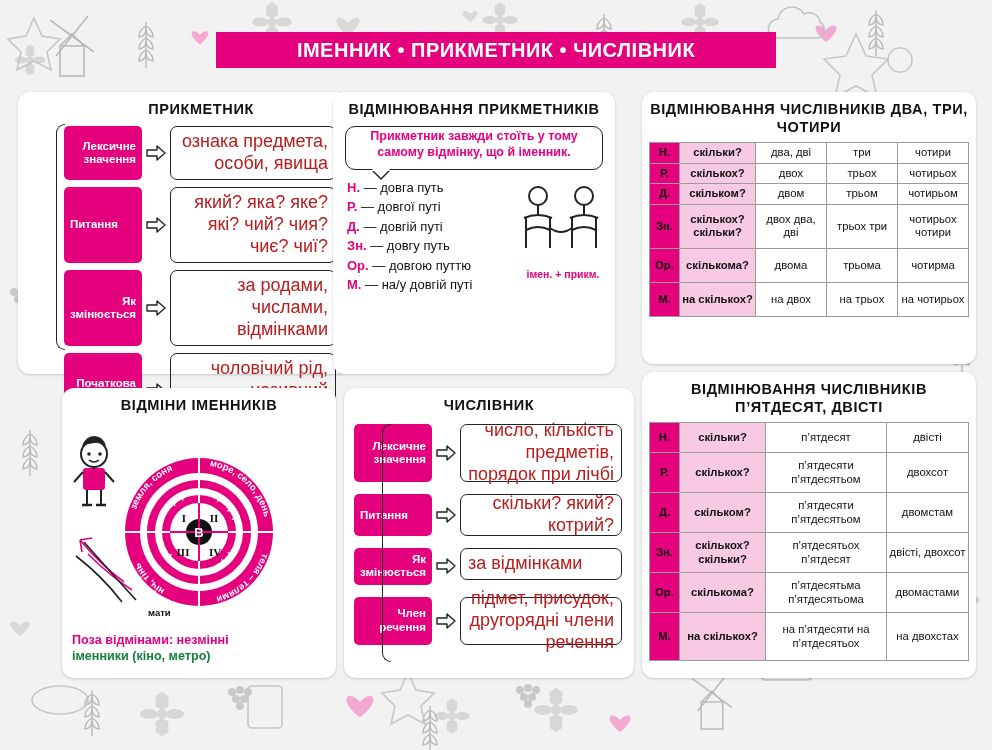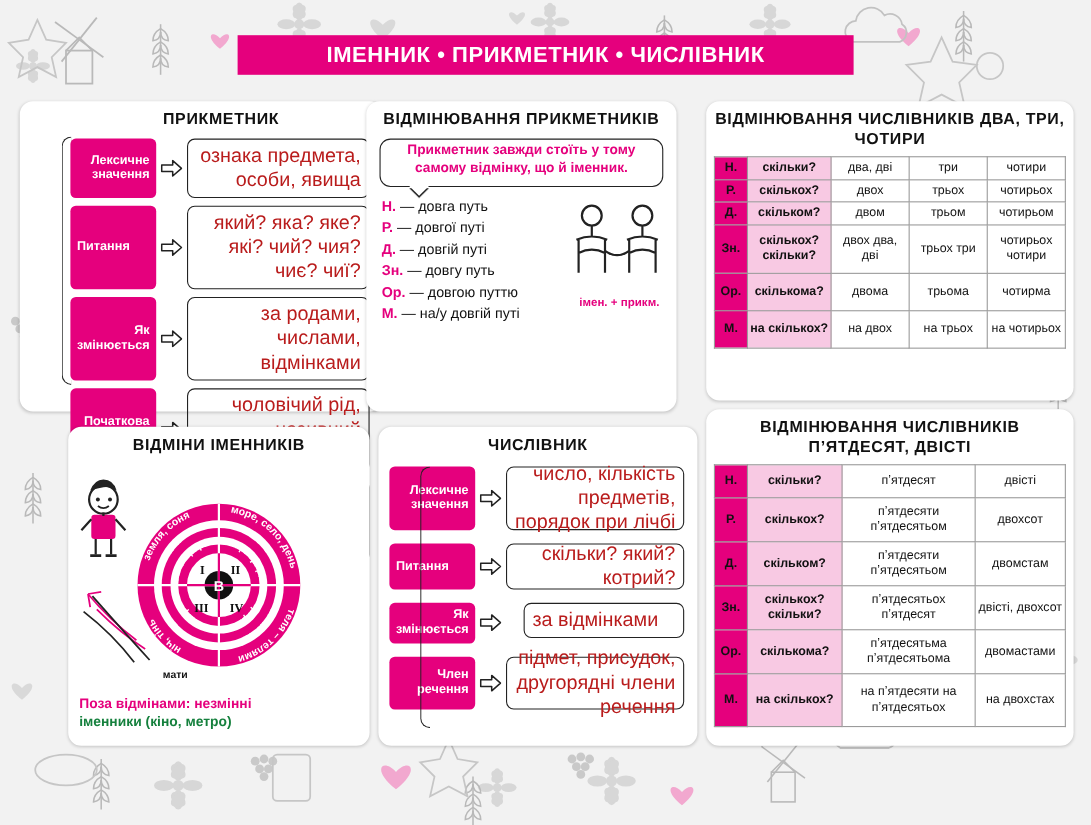--- a/index.html
+++ b/index.html
@@ -587,21 +587,21 @@
     <div class="row" style="margin-bottom:12px;">
       <div class="lblwrap">
           <div class="pink-label">Як змінюється</div>
         </div>
       <div class="arrow">
         <svg width="20" height="16" viewBox="0 0 20 16">
             <path d="M1,5 L11,5 L11,1 L19,8 L11,15 L11,11 L1,11 Z" fill="#fff" stroke="#222" stroke-width="1.4" stroke-linejoin="round"></path>
           </svg>
       </div>
       <div class="boxwrap">
-          <div class="outline-box" style="height:32px;margin-left:16px;">за відмінками</div>
+          <div class="outline-box" style="height:32px;">за відмінками</div>
         </div>
     </div>
     <div class="row">
       <div class="lblwrap">
           <div class="pink-label">Член речення</div>
         </div>
       <div class="arrow">
         <svg width="20" height="16" viewBox="0 0 20 16">
             <path d="M1,5 L11,5 L11,1 L19,8 L11,15 L11,11 L1,11 Z" fill="#fff" stroke="#222" stroke-width="1.4" stroke-linejoin="round"></path>
           </svg>

